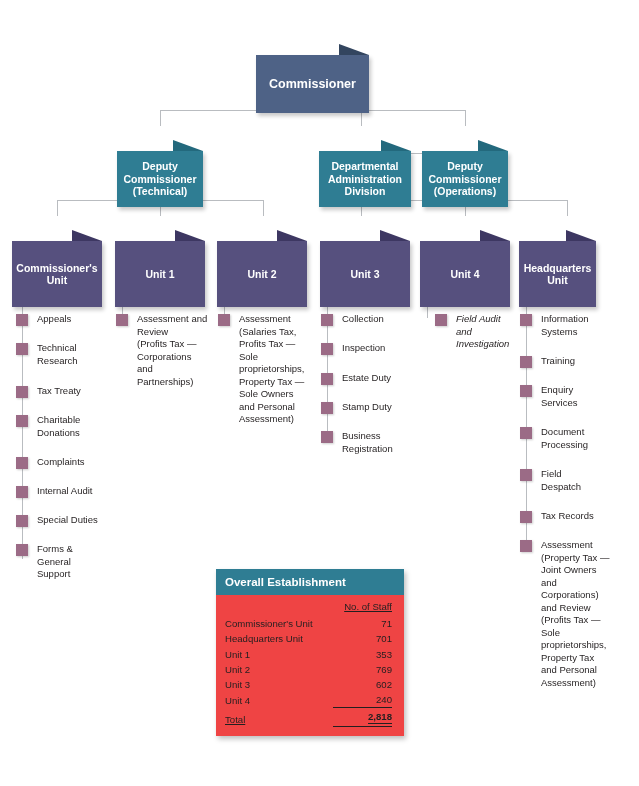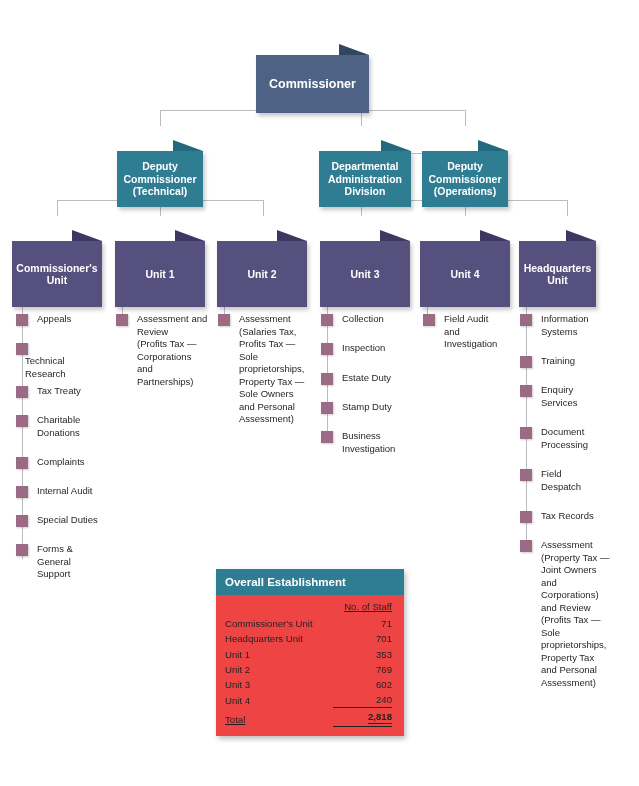--- a/index.html
+++ b/index.html
@@ -241,21 +241,21 @@
   <span class="flapwrap">
       <i></i>
     </span>
   <span class="label">Headquarters<br>Unit</span>
 </div>
 
 <div class="leaf" style="left:16px; top:313px; width:94px;">
   <span class="bullet"></span>
   <span class="text">Appeals</span>
 </div>
-<div class="leaf" style="left:16px; top:342px; width:94px;flex-direction:column;">
+<div class="leaf" style="left:16px; top:342px; width:94px;">
   <span class="bullet"></span>
   <span class="text">Technical
 Research</span>
 </div>
 <div class="leaf" style="left:16px; top:385px; width:94px;">
   <span class="bullet"></span>
   <span class="text">Tax Treaty</span>
 </div>
 <div class="leaf" style="left:16px; top:414px; width:94px;">
   <span class="bullet"></span>
@@ -316,24 +316,24 @@
   <span class="bullet"></span>
   <span class="text">Estate Duty</span>
 </div>
 <div class="leaf" style="left:321px; top:401px; width:94px;">
   <span class="bullet"></span>
   <span class="text">Stamp Duty</span>
 </div>
 <div class="leaf" style="left:321px; top:430px; width:94px;">
   <span class="bullet"></span>
   <span class="text">Business
-Investigation</span>
-</div>
-
-<div class="leaf" style="left:423px; top:313px; width:96px;">
+Registration</span>
+</div>
+
+<div class="leaf" style="left:435px; top:313px; width:96px;font-style:italic;">
   <span class="bullet"></span>
   <span class="text">Field Audit
 and
 Investigation</span>
 </div>
 
 <div class="leaf" style="left:520px; top:313px; width:100px;">
   <span class="bullet"></span>
   <span class="text">Information
 Systems</span>

